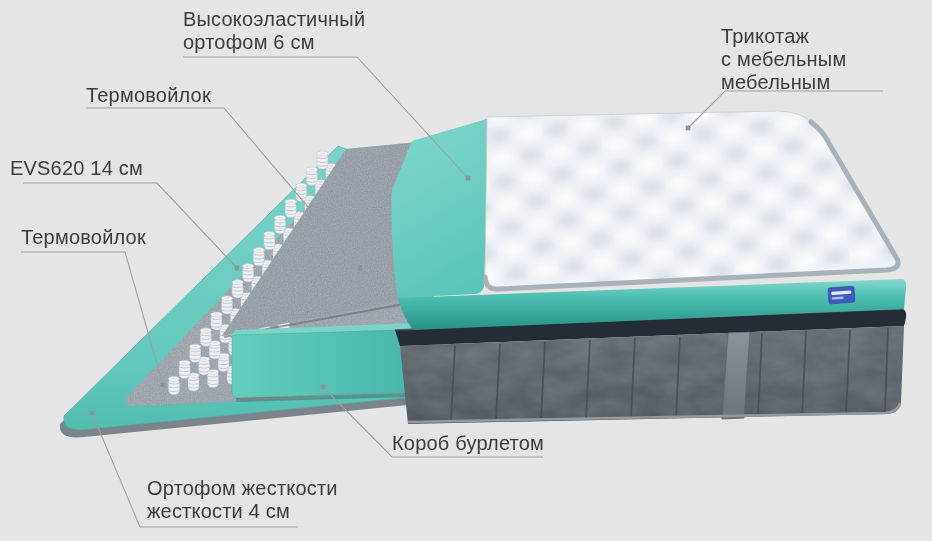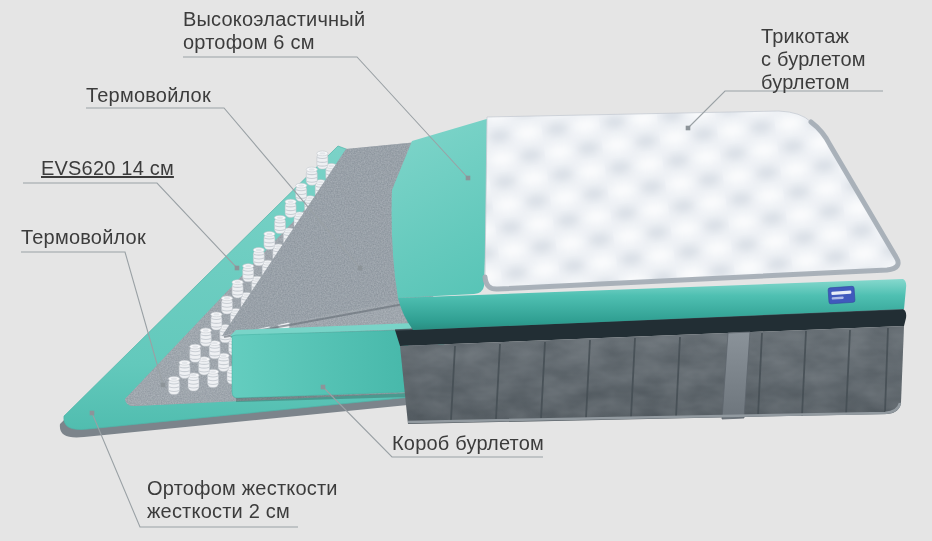--- a/index.html
+++ b/index.html
@@ -238,36 +238,36 @@
 
   <div class="lbl" style="left:183px;top:8px;">
     <span>Высокоэластичный</span>
     <span>ортофом 6 см</span>
   </div>
 
   <div class="lbl" style="left:86px;top:84px;">
     <span>Термовойлок</span>
   </div>
 
-  <div class="lbl" style="left:41px;top:157px;text-decoration:underline;">
+  <div class="lbl" style="left:10px;top:157px;">
     <span>EVS620 14 см</span>
   </div>
 
   <div class="lbl" style="left:21px;top:226px;">
     <span>Термовойлок</span>
   </div>
 
-  <div class="lbl" style="left:761px;top:25px;">
+  <div class="lbl" style="left:721px;top:25px;">
     <span>Трикотаж</span>
-    <span>с бурлетом</span>
-    <span>бурлетом</span>
+    <span>с мебельным</span>
+    <span>мебельным</span>
   </div>
 
   <div class="lbl" style="left:392px;top:432px;">
     <span>Короб бурлетом</span>
   </div>
 
   <div class="lbl" style="left:147px;top:477px;">
     <span>Ортофом жесткости</span>
-    <span>жесткости 2 см</span>
+    <span>жесткости 4 см</span>
   </div>
 
 </div>
 
 </body></html>

